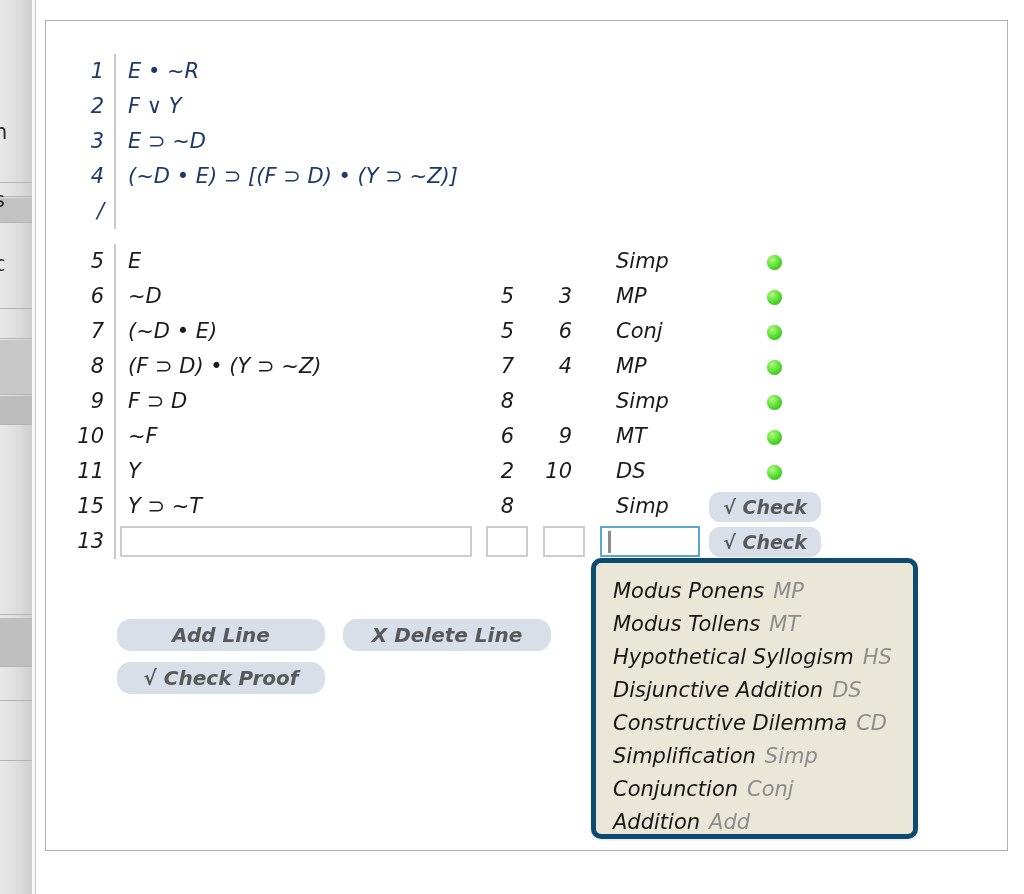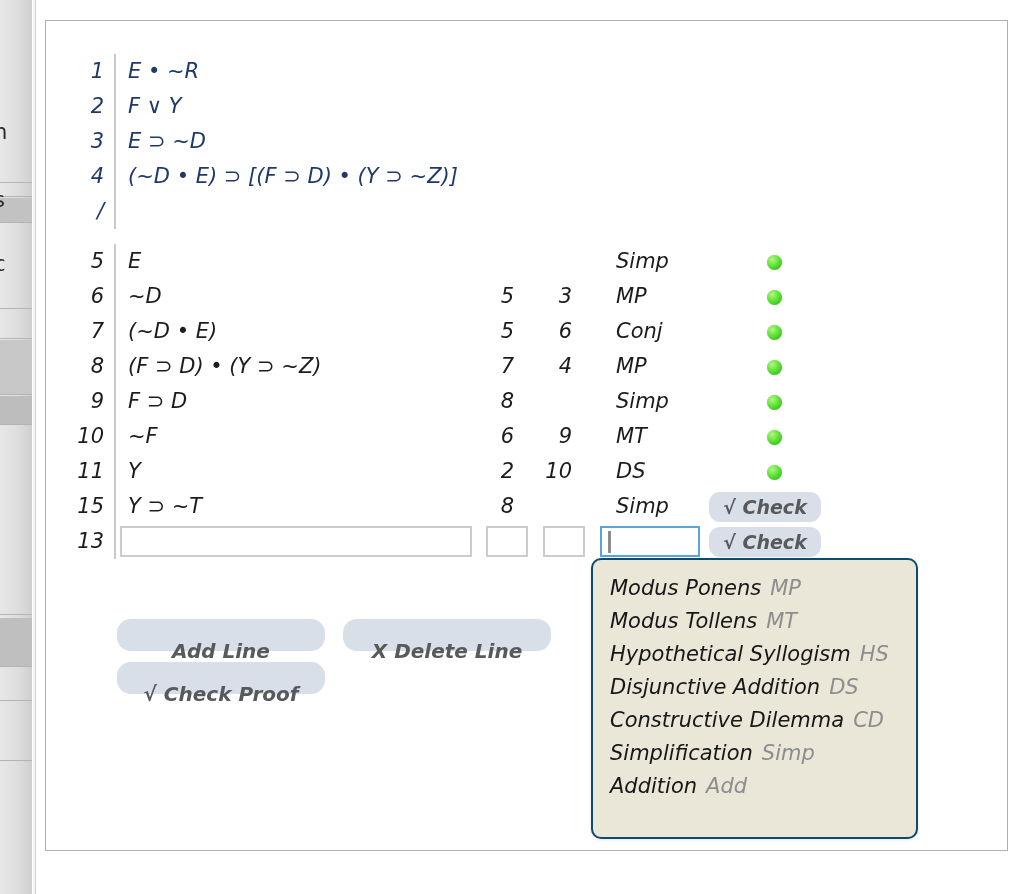--- a/index.html
+++ b/index.html
@@ -109,33 +109,33 @@
     position: absolute; left: 562px; top: 7px;
     width: 3px; height: 22px; background: #8c8c8c;
   }
 
   
   .btn {
     position: absolute;
     background: #d8dfe8; border: none; border-radius: 14px;
     color: #58595b; font-weight: bold; font-style: italic;
     font-size: 20px; text-align: center; white-space: nowrap;
-    cursor: pointer; padding: 16px;
+    cursor: pointer; padding: 0;
     font-family: "DejaVu Sans", "Liberation Sans", sans-serif;
   }
   .btn-add    { left: 71px;  top: 598px; width: 208px; height: 32px; line-height: 32px; }
   .btn-delete { left: 297px; top: 598px; width: 208px; height: 32px; line-height: 32px; }
   .btn-check  { left: 71px;  top: 641px; width: 208px; height: 32px; line-height: 32px; }
 
   
   .dropdown {
     position: absolute; left: 545px; top: 537px;
     width: 327px; height: 281px;
     background: #eae7d8;
-    border: 2px solid #0c4a6e;
+    border: 5px solid #0c4a6e;
     border-radius: 10px;
     box-sizing: border-box;
     padding: 12px 0 12px 0;
     box-shadow: 0 1px 3px rgba(0,0,0,.10);
   }
   .dd-item {
     height: 33px; line-height: 33px; padding-left: 17px;
     font-style: italic; font-size: 21px; color: #171717;
     white-space: nowrap; cursor: pointer;
   }
@@ -313,18 +313,21 @@
       <div class="dd-item">
         <span>Disjunctive Addition</span><span class="dd-abbr">DS</span>
       </div>
       <div class="dd-item">
         <span>Constructive Dilemma</span><span class="dd-abbr">CD</span>
       </div>
       <div class="dd-item">
         <span>Simplification</span><span class="dd-abbr">Simp</span>
       </div>
       <div class="dd-item">
+        <span>Conjunction</span><span class="dd-abbr">Conj</span>
+      </div>
+      <div class="dd-item">
         <span>Addition</span><span class="dd-abbr">Add</span>
       </div>
     </div>
 
   </div>
 </div>
 
 </body></html>

